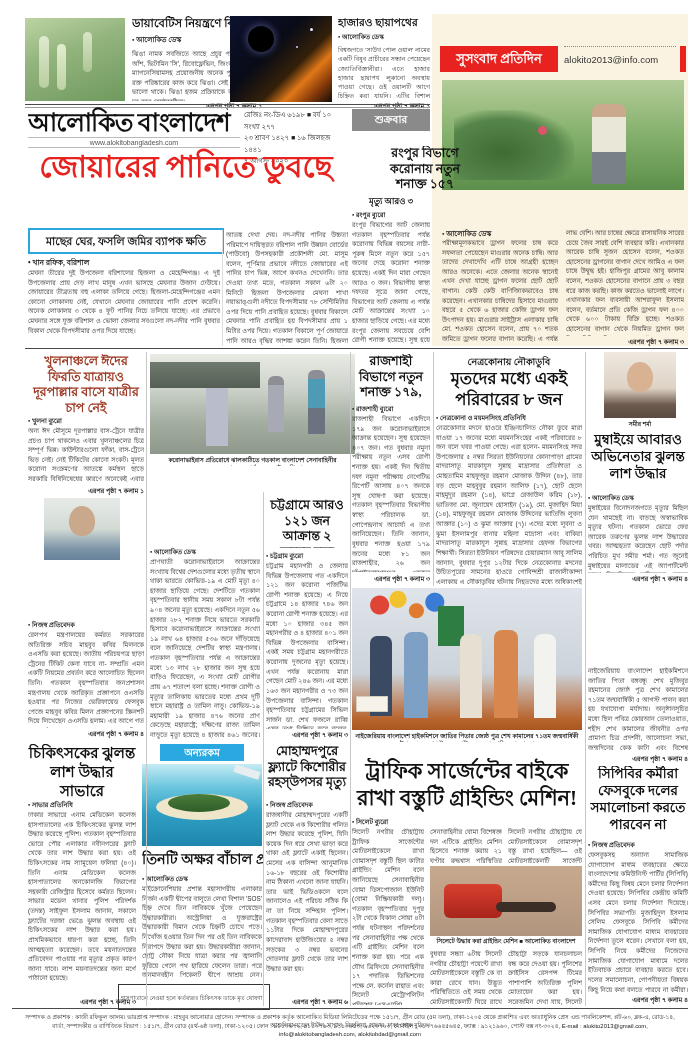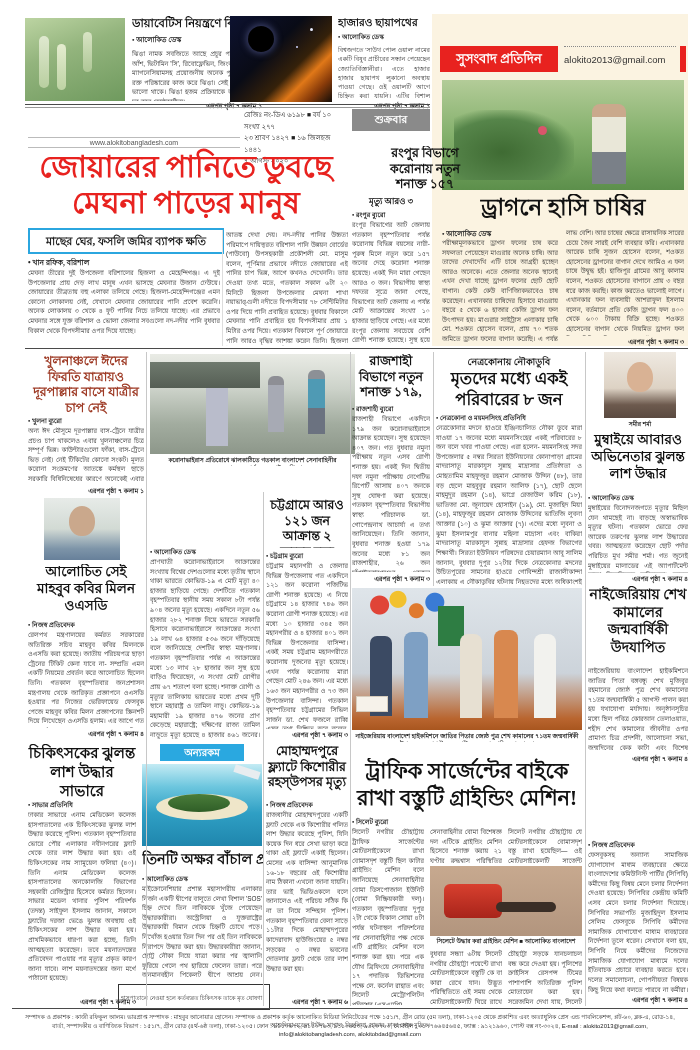--- a/index.html
+++ b/index.html
@@ -51,51 +51,50 @@
     <div class="body" style="height:56px;font-size:6.2px;">বিশ্বজগতে 'সাউথ পোল ওয়াল' নামের একটি বিষুব প্রাচীরের সন্ধান পেয়েছেন জ্যোতির্বিজ্ঞানীরা। এতে হাজার হাজার ছায়াপথ লুকানো অবস্থায় পাওয়া গেছে। ওই ওয়ালটি আগে চিহ্নিত করা যায়নি। এটির বিশাল অংশগুলো উজ্জ্বল মিল্কিওয়ে গ্যালাক্সির সেন্টার ও ধূলিকণায় ঘেরা</div>
     <div class="jump">এরপর পৃষ্ঠা ৭ কলাম ১</div>
   </div>
 
   <div class="abs" style="left:432px;top:14px;width:256px;height:332px;background:#fbf3e1;"></div>
 
   <div class="abs" style="left:440px;top:46px;width:118px;height:26px;background:#e8221f;color:#fff;font-weight:bold;font-size:13px;text-align:center;line-height:26px;overflow:hidden;">
     <span>সুসংবাদ প্রতিদিন</span>
   </div>
   <div class="abs" style="left:564px;top:46px;width:112px;height:26px;border-top:1px dotted #888;font-family:'Liberation Sans','DejaVu Sans',sans-serif;font-size:9.5px;color:#333;line-height:26px;overflow:hidden;">
-    <span>alokito2013@gmail.com</span>
+    <span>alokito2013@info.com</span>
   </div>
   <div class="abs" style="left:680px;top:46px;width:6px;height:26px;background:#e8221f;"></div>
 
   <div class="photo" style="left:442px;top:80px;width:242px;height:110px;background:linear-gradient(180deg,#b3cc98 0%,#84b06c 50%,#5c8f4b 100%);">
     <div class="abs" style="left:12px;top:30px;width:120px;height:70px;background:radial-gradient(ellipse at 40% 60%,#3f6b33 0%,#56854a 55%,transparent 75%);"></div>
     <div class="abs" style="left:150px;top:24px;width:34px;height:80px;background:linear-gradient(180deg,#caa98c 0 16%,#e9e7d8 16% 60%,#7a8088 60% 100%);border-radius:8px 8px 0 0;"></div>
     <div class="abs" style="left:96px;top:46px;width:9px;height:9px;border-radius:50%;background:#d9556b;"></div>
   </div>
 
-  <div class="headline center" style="position:absolute;left:442px;top:194px;width:242px;height:30px;font-size:23px;">ড্রাগনে হাসি চাষির</div>
   <div class="byline abs" style="left:442px;top:228px;width:118px;">• আলোকিত ডেস্ক</div>
   <div class="body abs" style="left:442px;top:238px;width:116px;height:106px;">পরীক্ষামূলকভাবে ড্রাগন ফলের চাষ করে সফলতা পেয়েছেন মাগুরার অনেক চাষি। আর তাদের দেখাদেখি এটি চাষে আগ্রহী হচ্ছেন আরও অনেকে। এতে জেলার অনেক স্থানেই এখন দেখা যাচ্ছে ড্রাগন ফলের ছোট ছোট বাগান। কেউ কেউ বাণিজ্যিকভাবেও চাষ করেছেন। এখানকার চাষিদের হিসাবে মাগুরায় বছরে ৫ থেকে ৬ হাজার কেজি ড্রাগন ফল উৎপাদন হয়। মাগুরার সাইট্রাস এলাকার চাষি মো. শওকত হোসেন বলেন, প্রায় ৭০ শতক জমিতে ড্রাগন ফলের বাগান করেছি। এ পর্যন্ত প্রায় ৫ লাখ টাকার ড্রাগন বিক্রি করেছি। এছাড়া আরও প্রায় ২ লাখ টাকার ড্রাগন বিক্রি করতে পারব বলে আশা করি। আর লাভ বেশি হওয়ায় আমার দেখাদেখি এখানকার শিক্ষিত অনেক যুবকও এর চাষ শুরু করছে। আসলে এটি চাষে তুলনামূলক খরচ কম ও</div>
   <div class="body abs" style="left:566px;top:228px;width:118px;height:108px;">লাভ বেশি। আর চাষের ক্ষেত্রে রাসায়নিক সারের চেয়ে জৈব সারই বেশি ব্যবহার করি। এখানকার আরেক চাষি সুজন হোসেন বলেন, শওকত হোসেনের ড্রাগনের বাগান দেখে আমিও এ ফল চাষে উদ্বুদ্ধ হই। হাজিপুর গ্রামের আবু কালাম বলেন, শওকত হোসেনের বাগানে প্রায় ৩ বছর ধরে কাজ করছি। কাজ করতেও ভালোই লাগে। এখানকার ফল ব্যবসায়ী আশরাফুল ইসলাম বলেন, বর্তমানে প্রতি কেজি ড্রাগন ফল ৪০০ থেকে ৬০০ টাকায় বিক্রি হচ্ছে। শওকত হোসেনের বাগান থেকে নিয়মিত ড্রাগন ফল নিয়ে বিক্রি করি। লাভ ভালোই হয়। মাগুরা হর্টিকালচার সেন্টারের উপপরিচালক ড. খান মনিরুজ্জামান বলেন, আসলে গতানুগতিক কৃষির বাইরে এমন অনেকেই নানা ধরনের ফল চাষে আগ্রহী হচ্ছেন। এর মাধ্যমে চাষিরা বাড়তি আয়ও করছেন। তেমনই</div>
   <div class="jump abs" style="left:566px;top:337px;width:118px;">এরপর পৃষ্ঠা ৭ কলাম ৩</div>
 
   <div class="hline" style="left:25px;top:104px;width:405px;"></div>
   <div class="hline" style="left:25px;top:106.5px;width:405px;background:#999;"></div>
 
+  <div class="headline" style="position:absolute;left:28px;top:107px;width:212px;height:30px;font-size:25px;white-space:nowrap;letter-spacing:-1px;">আলোকিত বাংলাদেশ</div>
   <div class="abs center" style="left:28px;top:137px;width:212px;font-size:7px;color:#555;font-family:'Liberation Sans','DejaVu Sans',sans-serif;border-top:1px solid #bbb;border-bottom:1px solid #bbb;height:9px;line-height:9px;overflow:hidden;">www.alokitobangladesh.com</div>
 
   <div class="abs" style="left:244px;top:109px;width:104px;font-size:6.8px;line-height:1.7;color:#222;font-family:'Liberation Sans','DejaVu Sans',sans-serif;">
     <div>রেজিঃ নং-ডিএ ৬১৯৮ ■ বর্ষ ১০ সংখ্যা ২৭৭</div>
     <div>২৩ শ্রাবণ ১৪২৭ ■ ১৬ জিলহজ ১৪৪১</div>
     <div>৭ আগস্ট ২০২০</div>
   </div>
 
   <div class="abs center" style="left:352px;top:109px;width:78px;height:22px;background:#8a8a8a;color:#fff;font-weight:bold;font-size:10.5px;line-height:22px;overflow:hidden;">শুক্রবার</div>
 
   <div class="headline red center" style="position:absolute;left:25px;top:148px;width:322px;height:36px;font-size:30px;">জোয়ারের পানিতে ডুবছে</div>
-  <div class="headline red center" style="position:absolute;left:25px;top:184px;width:322px;height:36px;font-size:30px;">মেঘনা পাড়ের মানুষ</div>
 
   <div class="abs center" style="left:28px;top:228px;width:192px;height:22px;border:2px solid #2ba6df;font-weight:bold;font-size:11px;line-height:22px;overflow:hidden;">
     <span>মাছের ঘের, ফসলি জমির ব্যাপক ক্ষতি</span>
   </div>
   <div class="byline abs" style="left:28px;top:257px;width:190px;font-size:7.5px;">• খান রফিক, বরিশাল</div>
   <div class="body abs" style="left:28px;top:268px;width:192px;height:78px;">মেঘনা তীরের দুই উপজেলা বরিশালের হিজলা ও মেহেন্দিগঞ্জ। এ দুই উপজেলার প্রায় দেড় লাখ মানুষ এখন ভাসছে মেঘনার উজান ঢেউয়ে। জোয়ারের তীব্রতায় বহু এলাকা তলিয়ে গেছে। হিজলা-মেহেন্দিগঞ্জের এমন কোনো লোকালয় নেই, যেখানে মেঘনার জোয়ারের পানি প্রবেশ করেনি। অনেক লোকালয় ৩ থেকে ৪ ফুট পানির নিচে তলিয়ে যাচ্ছে। এর প্রভাবে মেঘনার সঙ্গে যুক্ত বরিশাল ও ভোলা জেলার সবগুলো নদ-নদীর পানি বুধবার বিকাল থেকে বিপদসীমার ওপর দিয়ে যাচ্ছে।</div>
   <div class="body abs" style="left:226px;top:230px;width:122px;height:116px;">আতঙ্ক দেখা দেয়। নদ-নদীর পানির উচ্চতা পরিমাপে দায়িত্বরত বরিশাল পানি উন্নয়ন বোর্ডের (পাউবো) উপসহকারী প্রকৌশলী মো. মাসুম বলেন, পূর্ণিমার প্রভাবে নদীতে জোয়ারের এই পানির চাপ ভিন্ন, আগে কখনও দেখেননি। তার দেওয়া তথ্য মতে, গতকাল সকাল ৬টা ২০ মিনিটে হিজলা উপজেলার মেঘনা শাখা নয়াভাঙ্গুলী নদীতে বিপদসীমার ৭৮ সেন্টিমিটার ওপর দিয়ে পানি প্রবাহিত হয়েছে। বুধবার বিকালে মেঘনার পানি প্রবাহিত হয় বিপদসীমার প্রায় ১ মিটার ওপর দিয়ে। গতকাল বিকালে পূর্ণ জোয়ারে পানি আরও বৃদ্ধির আশঙ্কা করেন তিনি। হিজলা উপজেলার মেঘনা তীরের গ্রাম ওলানপাড়ার ঘাটেশ্বরী খুনসিন্দর এলাকার বাসিন্দারা বলেন, এভাবে জোয়ারে পানি আর কোনো সময় দেখা যায়নি।</div>
 
   <div class="headline center" style="position:absolute;left:352px;top:146px;width:78px;height:48px;font-size:12.5px;margin-left:34px;">রংপুর বিভাগে করোনায় নতুন শনাক্ত ১৫৭</div>
   <div class="headline center" style="position:absolute;left:352px;top:196px;width:78px;height:12px;font-size:8.5px;">মৃত্যু আরও ৩</div>
@@ -132,21 +131,20 @@
   </div>
   <div class="caption abs" style="left:604px;top:420px;width:72px;height:9px;">সমীর শর্মা</div>
   <div class="headline center" style="position:absolute;left:588px;top:432px;width:100px;height:58px;font-size:13.5px;">মুম্বাইয়ে আবারও অভিনেতার ঝুলন্ত লাশ উদ্ধার</div>
   <div class="byline abs" style="left:588px;top:493px;width:100px;font-size:6.5px;">• আলোকিত ডেস্ক</div>
   <div class="body abs" style="left:588px;top:503px;width:100px;height:70px;">মুম্বাইয়ের বিনোদনজগতে মৃত্যুর মিছিল যেন থামছেই না। বাড়ছে অস্বাভাবিক মৃত্যুর ঘটনা। গতকাল ভোরে ফের আরেক তরুণের ঝুলন্ত লাশ উদ্ধারের খবর। আত্মহত্যা করেছেন ছোট পর্দার পরিচিত মুখ সমীর শর্মা। গত জুনেই মুম্বাইয়ের মালাডের এই অ্যাপার্টমেন্ট ভাড়া নিয়েছিলেন অভিনেতা। কয়েক দিন ধরেই তার</div>
   <div class="jump abs" style="left:588px;top:574px;width:100px;">এরপর পৃষ্ঠা ৭ কলাম ৪</div>
 
   <div class="photo" style="left:44px;top:498px;width:76px;height:62px;background:linear-gradient(180deg,#e7ebe8 0%,#d2dad4 50%,#7d94a8 82%,#67809a 100%);">
     <div class="abs" style="left:25px;top:8px;width:26px;height:30px;border-radius:50% 50% 46% 46%;background:#caa88c;"></div>
   </div>
-  <div class="headline center" style="position:absolute;left:28px;top:564px;width:116px;height:54px;font-size:13.5px;">আলোচিত সেই মাহবুব কবির মিলন ওএসডি</div>
   <div class="byline abs" style="left:28px;top:620px;width:116px;font-size:6.5px;">• নিজস্ব প্রতিবেদক</div>
   <div class="body abs" style="left:28px;top:630px;width:116px;height:98px;">রেলপথ মন্ত্রণালয়ের কর্মরত সরকারের অতিরিক্ত সচিব মাহবুব কবির মিলনকে ওএসডি করা হয়েছে। জাতীয় পরিচয়পত্র ছাড়া ট্রেনের টিকিট কেনা যাবে না- সম্প্রতি এমন একটি নিয়মের প্রবর্তন করে আলোচিত ছিলেন তিনি। গতকাল বৃহস্পতিবার জনপ্রশাসন মন্ত্রণালয় থেকে জারিকৃত প্রজ্ঞাপনে ওএসডি হওয়ার পর নিজের ভেরিফায়েড ফেসবুক পেজে মাহবুব কবির মিলন প্রজ্ঞাপনের স্ক্রিনশট দিয়ে লিখেছেন ওএসডি হলাম। এর আগে গত ২৫ মার্চ জনপ্রশাসন মন্ত্রণালয় থেকে জারিকৃত প্রজ্ঞাপনে বাংলাদেশ নিরাপদ খাদ্য কর্তৃপক্ষের</div>
   <div class="jump abs" style="left:28px;top:729px;width:116px;">এরপর পৃষ্ঠা ৭ কলাম ৪</div>
 
   <div class="byline abs" style="left:150px;top:547px;width:110px;font-size:6.5px;">• আলোকিত ডেস্ক</div>
   <div class="body abs" style="left:150px;top:557px;width:110px;height:182px;">প্রাণঘাতী করোনাভাইরাসে আক্রান্তের সংখ্যায় বিশ্বের দেশগুলোর মধ্যে তৃতীয় স্থানে থাকা ভারতে কোভিড-১৯ এ মোট মৃত্যু ৪০ হাজার ছাড়িয়ে গেছে। দেশটিতে গতকাল বৃহস্পতিবার স্থানীয় সময় সকাল ৮টা পর্যন্ত ৯০৪ জনের মৃত্যু হয়েছে। একদিনে নতুন ৫৬ হাজার ২৮২ শনাক্ত নিয়ে ভারতে সরকারি হিসাবে করোনাভাইরাসে আক্রান্তের সংখ্যা ১৯ লাখ ৬৪ হাজার ৫৩৬ জনে দাঁড়িয়েছে বলে জানিয়েছে দেশটির স্বাস্থ্য মন্ত্রণালয়। গতকাল বৃহস্পতিবার পর্যন্ত এ আক্রান্তের মধ্যে ১৩ লাখ ২৮ হাজার জন সুস্থ হয়ে বাড়িও ফিরেছেন, এ সংখ্যা মোট রোগীর প্রায় ৬৭ শতাংশ বলা হচ্ছে। শনাক্ত রোগী ও মৃত্যুর তালিকায় ভারতের মধ্যে প্রথম দুটি স্থানে মহারাষ্ট্র ও তামিল নাড়ু। কোভিড-১৯ মহামারী ১৯ হাজার ৪৭৬ জনের প্রাণ কেড়েছে মহারাষ্ট্রে; দক্ষিণের রাজ্য তামিল নাড়ুতে মৃত্যু হয়েছে ৪ হাজার ৪৬১ জনের। দিল্লিতে ভাইরাসে প্রাণ হারিয়েছেন ৪ হাজার ৪৪ জন। জুলাইয়ের গোড়া থেকে তালিকার চতুর্থ স্থানে উঠে এসেছে কর্নাটক। সেখানে এখন পর্যন্ত মৃত্যু তিন হাজারের কাছাকাছি পৌঁছে গেছে।</div>
 
   <div class="headline center" style="position:absolute;left:266px;top:498px;width:82px;height:50px;font-size:12.5px;">চট্টগ্রামে আরও ১২১ জন আক্রান্ত ২ জনের মৃত্যু</div>
   <div class="byline abs" style="left:266px;top:551px;width:82px;font-size:6.5px;">• চট্টগ্রাম ব্যুরো</div>
   <div class="body abs" style="left:266px;top:561px;width:82px;height:168px;">চট্টগ্রাম মহানগরী ও জেলার বিভিন্ন উপজেলায় গত একদিনে ১২১ জন করোনা পজিটিভ রোগী শনাক্ত হয়েছে। এ নিয়ে চট্টগ্রামে ১৪ হাজার ৭৪৬ জন করোনা রোগী শনাক্ত হয়েছে। এর মধ্যে ১০ হাজার ৩৪৫ জন মহানগরীর ও ৪ হাজার ৪০১ জন বিভিন্ন উপজেলার বাসিন্দা। একই সময় চট্টগ্রাম মহানগরীতে করোনায় দুজনের মৃত্যু হয়েছে। এখন পর্যন্ত করোনায় মারা গেছেন মোট ২৪৬ জন। এর মধ্যে ১৬৩ জন মহানগরীর ও ৭৩ জন উপজেলার বাসিন্দা। গতকাল বৃহস্পতিবার চট্টগ্রামের সিভিল সার্জন ডা. শেখ ফজলে রাব্বি এসব তথ্য নিশ্চিত করে বলেন, চট্টগ্রামের ছয়টি এবং কক্সবাজারের একটি ল্যাবে গত বুধবার ৯৬৮ জনের নমুনা পরীক্ষার পর করোনা</div>
@@ -162,24 +160,24 @@
     <div class="abs" style="left:86px;top:18px;width:26px;height:40px;background:#2e7d43;"></div>
     <div class="abs" style="left:18px;top:48px;width:22px;height:80px;background:#3b4a63;border-radius:7px 7px 0 0;"></div>
     <div class="abs" style="left:52px;top:44px;width:24px;height:86px;background:#7ea0c4;border-radius:8px 8px 0 0;"></div>
     <div class="abs" style="left:108px;top:46px;width:22px;height:84px;background:#e7e0d2;border-radius:8px 8px 0 0;"></div>
     <div class="abs" style="left:142px;top:42px;width:24px;height:88px;background:#d8884f;border-radius:8px 8px 0 0;"></div>
     <div class="abs" style="left:182px;top:46px;width:22px;height:84px;background:#f2f2ee;border-radius:8px 8px 0 0;"></div>
     <div class="abs" style="left:4px;top:108px;width:30px;height:14px;background:#f6f2ea;border:1px solid #d7cdbd;"></div>
   </div>
   <div class="caption abs" style="left:352px;top:732px;width:230px;height:10px;">নাইজেরিয়ায় বাংলাদেশ হাইকমিশনে জাতির পিতার জ্যেষ্ঠ পুত্র শেখ কামালের ৭১তম জন্মবার্ষিকী উপলক্ষে ৫ আগস্ট কেক কাটা হয় ■ আলোকিত বাংলাদেশ</div>
 
-  <div class="headline center" style="position:absolute;left:588px;top:586px;width:100px;height:76px;font-size:14px;">নাইজেরিয়ায় শেখ কামালের জন্মবার্ষিকী উদযাপিত</div>
   <div class="body abs" style="left:588px;top:666px;width:100px;height:88px;">নাইজেরিয়ায় বাংলাদেশ হাইকমিশনে জাতির পিতা বঙ্গবন্ধু শেখ মুজিবুর রহমানের জ্যেষ্ঠ পুত্র শেখ কামালের ৭১তম জন্মবার্ষিকী ৫ আগস্ট পালন করা হয় যথাযোগ্য মর্যাদায়। অনুষ্ঠানসূচির মধ্যে ছিল পবিত্র কোরআন তেলাওয়াত, শহীদ শেখ কামালের জীবনীর ওপর প্রামাণ্য চিত্র প্রদর্শনী, আলোচনা সভা, জন্মদিনের কেক কাটা এবং বিশেষ মোনাজাত। আলোচনা পর্বে হাইকমিশনার মো. শামীম আহসান</div>
   <div class="jump abs" style="left:588px;top:754px;width:100px;">এরপর পৃষ্ঠা ৭ কলাম ৪</div>
 
+  <div class="headline center" style="position:absolute;left:588px;top:766px;width:100px;height:72px;font-size:13.5px;">সিপিবির কর্মীরা ফেসবুকে দলের সমালোচনা করতে পারবেন না</div>
   <div class="byline abs" style="left:588px;top:840px;width:100px;font-size:6.5px;">• নিজস্ব প্রতিবেদক</div>
   <div class="body abs" style="left:588px;top:850px;width:100px;height:144px;">ফেসবুকসহ অন্যান্য সামাজিক যোগাযোগ মাধ্যম ব্যবহারের ক্ষেত্রে বাংলাদেশের কমিউনিস্ট পার্টির (সিপিবি) কর্মীদের কিছু বিষয় মেনে চলার নির্দেশনা দেওয়া হয়েছে। সিপিবির কেন্দ্রীয় কমিটি এসব মেনে চলার নির্দেশনা দিয়েছে। সিপিবির সভাপতি মুজাহিদুল ইসলাম সেলিম ফেসবুকে সিপিবি কর্মীদের সামাজিক যোগাযোগ মাধ্যম ব্যবহারের নির্দেশনা তুলে ধরেন। সেখানে বলা হয়, সিপিবি নিয়ে কর্মীদের নিজেদের সামাজিক যোগাযোগ মাধ্যমে দলের ইতিবাচক প্রচারে ব্যবহার করতে হবে। দলের সমালোচনা, গোপনীয়তা বিষয়ক কিছু নিয়ে কথা বলতে পারবে না কর্মীরা। মুজাহিদুল ইসলাম সেলিম সাতটি নির্দেশনা দেন। ইলেকট্রনিক, সামাজিক যোগাযোগ মাধ্যমকে সিপিবির বক্তব্য ও কার্যক্রমের ইতিবাচক প্রচারের কাজে ব্যবহার করতে হবে। দল ও একইসঙ্গে গণসংগঠন এবং দল অনুমোদিত পেজ ও ফেসবুক প্রচারকাজে অগ্রাধিকার দিতে হবে। ক্ষমতায় বা কোনোভাবে পরিস্থিতিতে ফেসবুক,</div>
   <div class="jump abs" style="left:588px;top:995px;width:100px;">এরপর পৃষ্ঠা ৭ কলাম ৪</div>
 
   <div class="headline center" style="position:absolute;left:28px;top:744px;width:108px;height:54px;font-size:15px;">চিকিৎসকের ঝুলন্ত লাশ উদ্ধার সাভারে</div>
   <div class="byline abs" style="left:28px;top:800px;width:108px;font-size:6.5px;">• সাভার প্রতিনিধি</div>
   <div class="body abs" style="left:28px;top:810px;width:108px;height:186px;">ঢাকার সাভারে এনাম মেডিকেল কলেজ হাসপাতালের এক চিকিৎসকের ঝুলন্ত লাশ উদ্ধার করেছে পুলিশ। গতকাল বৃহস্পতিবার ভোরে পৌর এলাকার নবীনগরের ফ্ল্যাট থেকে তার লাশ উদ্ধার করা হয়। ওই চিকিৎসকের নাম স্যামুয়েল ফলিয়া (৪০)। তিনি এনাম মেডিকেল কলেজ হাসপাতালের অনকোলজি বিভাগের সহকারী রেজিস্ট্রার হিসেবে কর্মরত ছিলেন। সাভার মডেল থানার পুলিশ পরিদর্শক (তদন্ত) সাইফুল ইসলাম জানান, সকালে ফ্ল্যাটের দরজা ভেঙে ঝুলন্ত অবস্থায় ওই চিকিৎসকের লাশ উদ্ধার করা হয়। প্রাথমিকভাবে ধারণা করা হচ্ছে, তিনি আত্মহত্যা করেছেন। তবে ময়নাতদন্তের প্রতিবেদন পাওয়ার পর মৃত্যুর প্রকৃত কারণ জানা যাবে। লাশ ময়নাতদন্তের জন্য মর্গে পাঠানো হয়েছে।</div>
   <div class="jump abs" style="left:28px;top:997px;width:108px;">এরপর পৃষ্ঠা ৭ কলাম ৩</div>
 
   <div class="abs center" style="left:160px;top:744px;width:84px;height:17px;background:#2aa8e0;color:#fff;font-weight:bold;font-size:10px;line-height:17px;overflow:hidden;">

